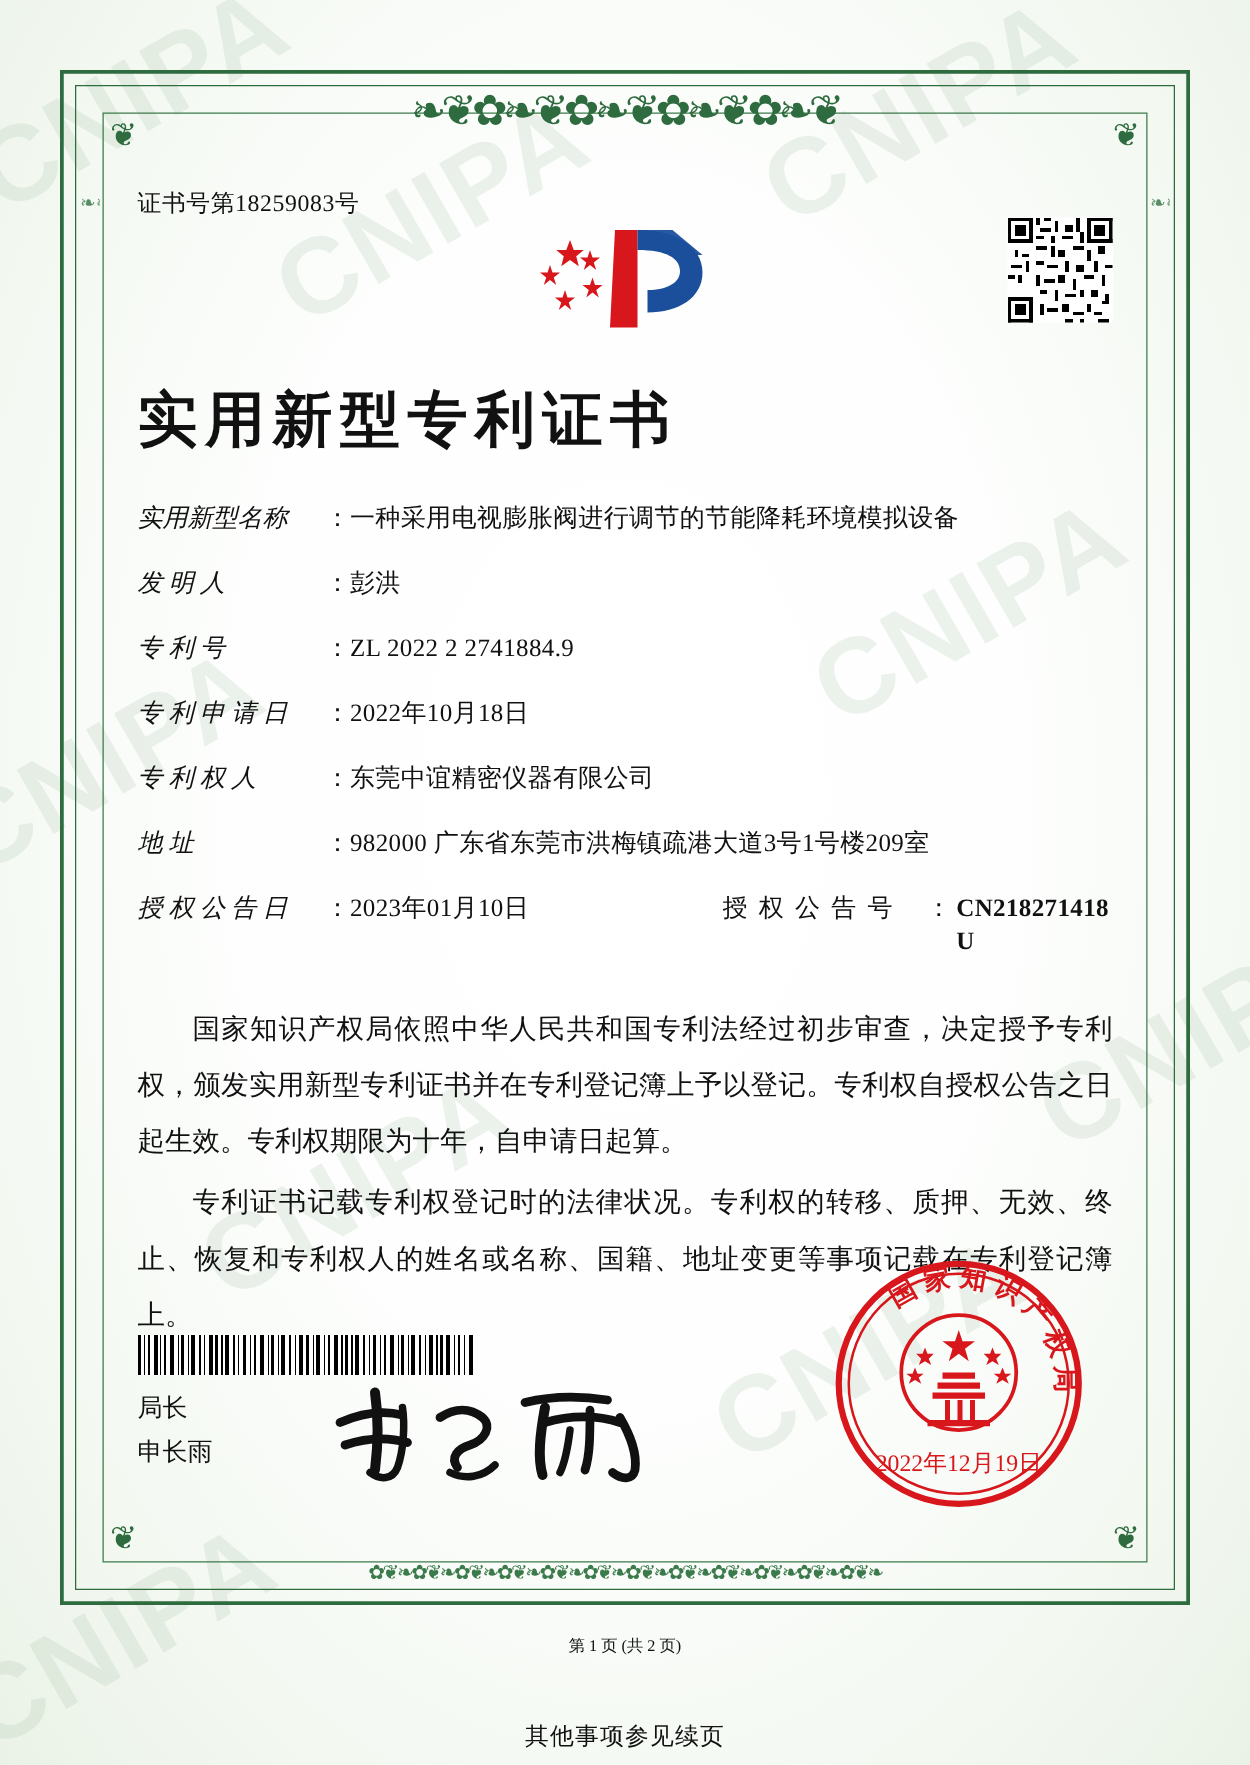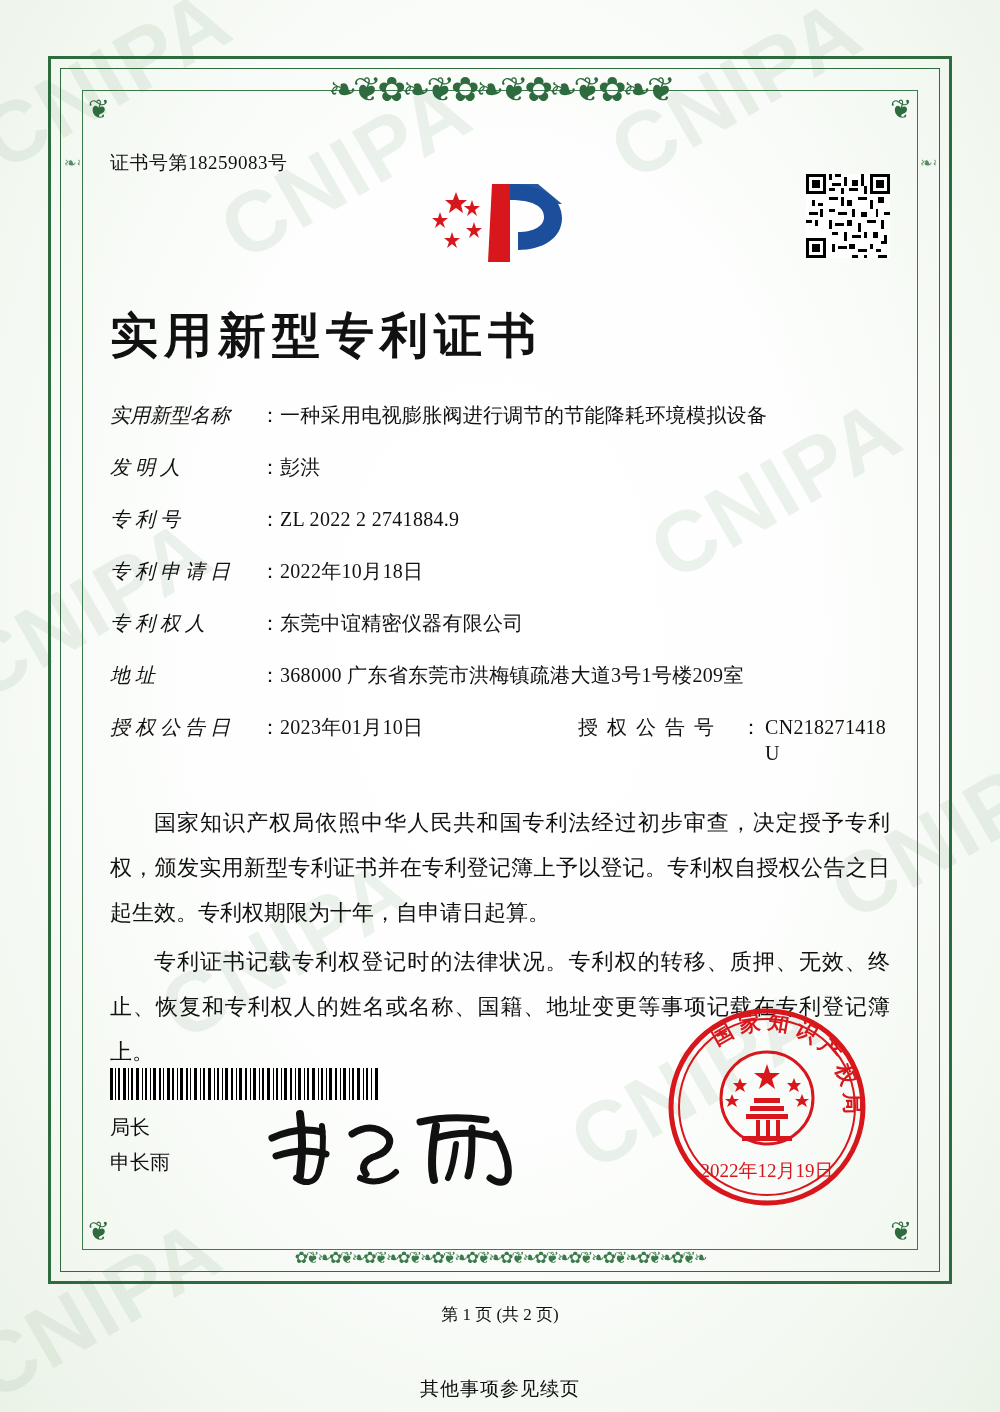--- a/index.html
+++ b/index.html
@@ -241,21 +241,21 @@
     height: 210px;
   }
 
   
   .page-num {
     position: absolute;
     left: 0;
     right: 0;
     bottom: 86px;
     text-align: center;
-    font-size: 17px;
+    font-size: 13px;
     color: #111;
     margin-top: 30px;
   }
   .footer-note {
     position: absolute;
     left: 0;
     right: 0;
     bottom: 10px;
     text-align: center;
     font-size: 19px;
@@ -423,32 +423,32 @@
 
       <div class="field-row">
         <div class="field-label">专 利 权 人</div>
         <div class="field-colon">：</div>
         <div class="field-value">东莞中谊精密仪器有限公司</div>
       </div>
 
       <div class="field-row">
         <div class="field-label">地        址</div>
         <div class="field-colon">：</div>
-        <div class="field-value">368000 广东省东莞市洪梅镇疏港大道3号1号楼209室</div>
+        <div class="field-value">982000 广东省东莞市洪梅镇疏港大道3号1号楼209室</div>
       </div>
 
       <div class="field-row">
         <div class="field-label">授 权 公 告 日</div>
         <div class="field-colon">：</div>
         <div class="field-value" style="flex:0 0 240px;">2023年01月10日</div>
         <div class="sub-label">
           <span class="lbl">授 权 公 告 号</span>
           <span>：</span>
         </div>
-        <div class="field-value" style="margin-left:4px;">CN218271418 U</div>
+        <div class="field-value" style="margin-left:4px;font-weight:bold;">CN218271418 U</div>
       </div>
 
     </div>
 
     <div class="paragraphs">
       <p>国家知识产权局依照中华人民共和国专利法经过初步审查，决定授予专利权，颁发实用新型专利证书并在专利登记簿上予以登记。专利权自授权公告之日起生效。专利权期限为十年，自申请日起算。</p>
       <p>专利证书记载专利权登记时的法律状况。专利权的转移、质押、无效、终止、恢复和专利权人的姓名或名称、国籍、地址变更等事项记载在专利登记簿上。</p>
     </div>
 
     <div class="barcode">

